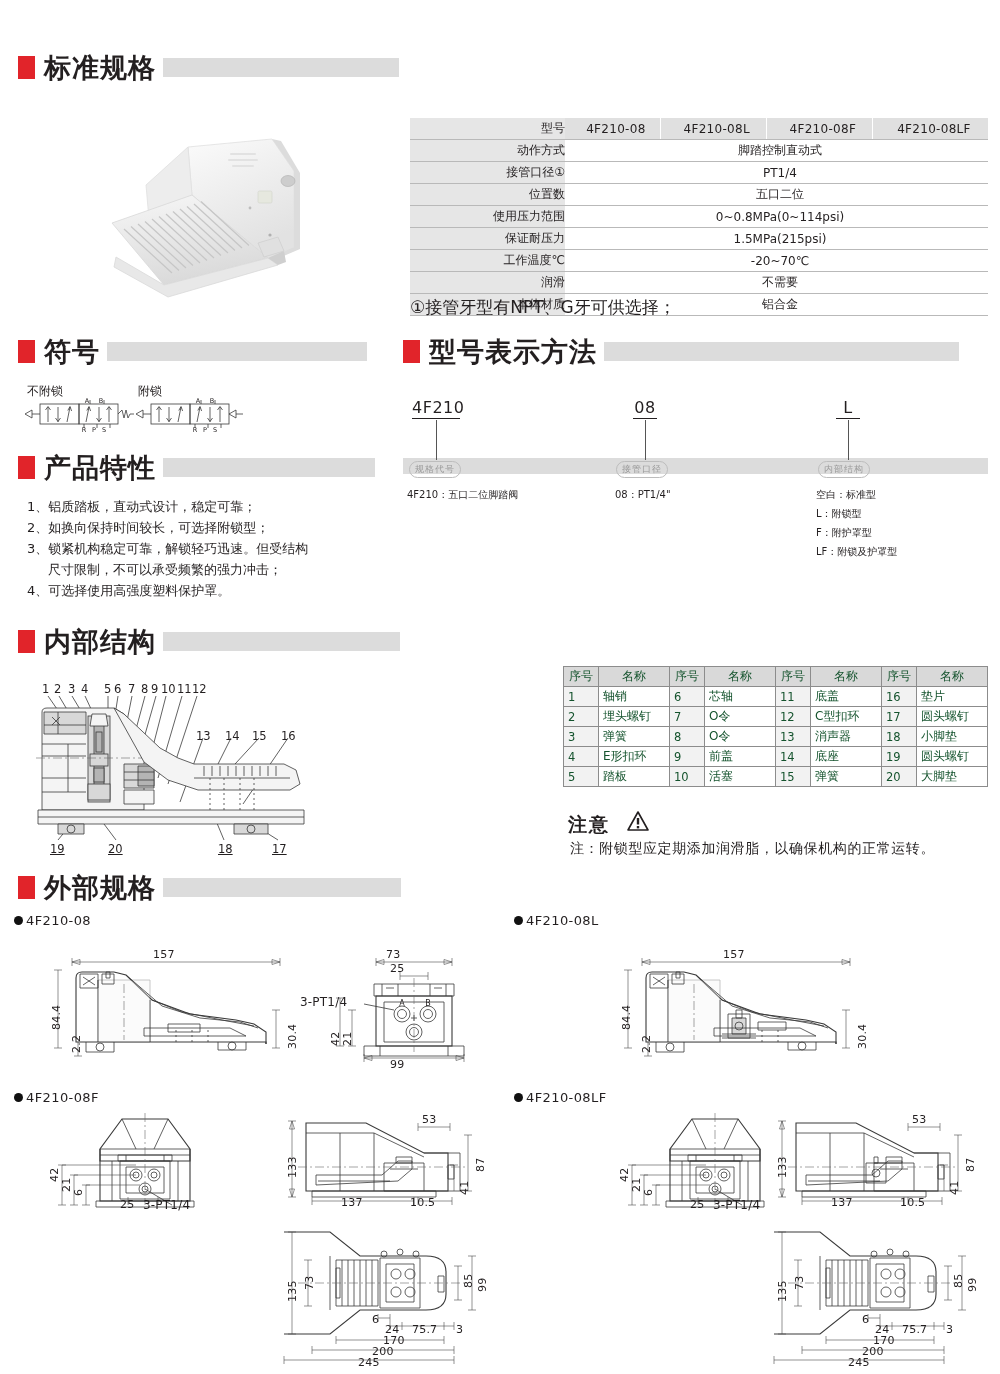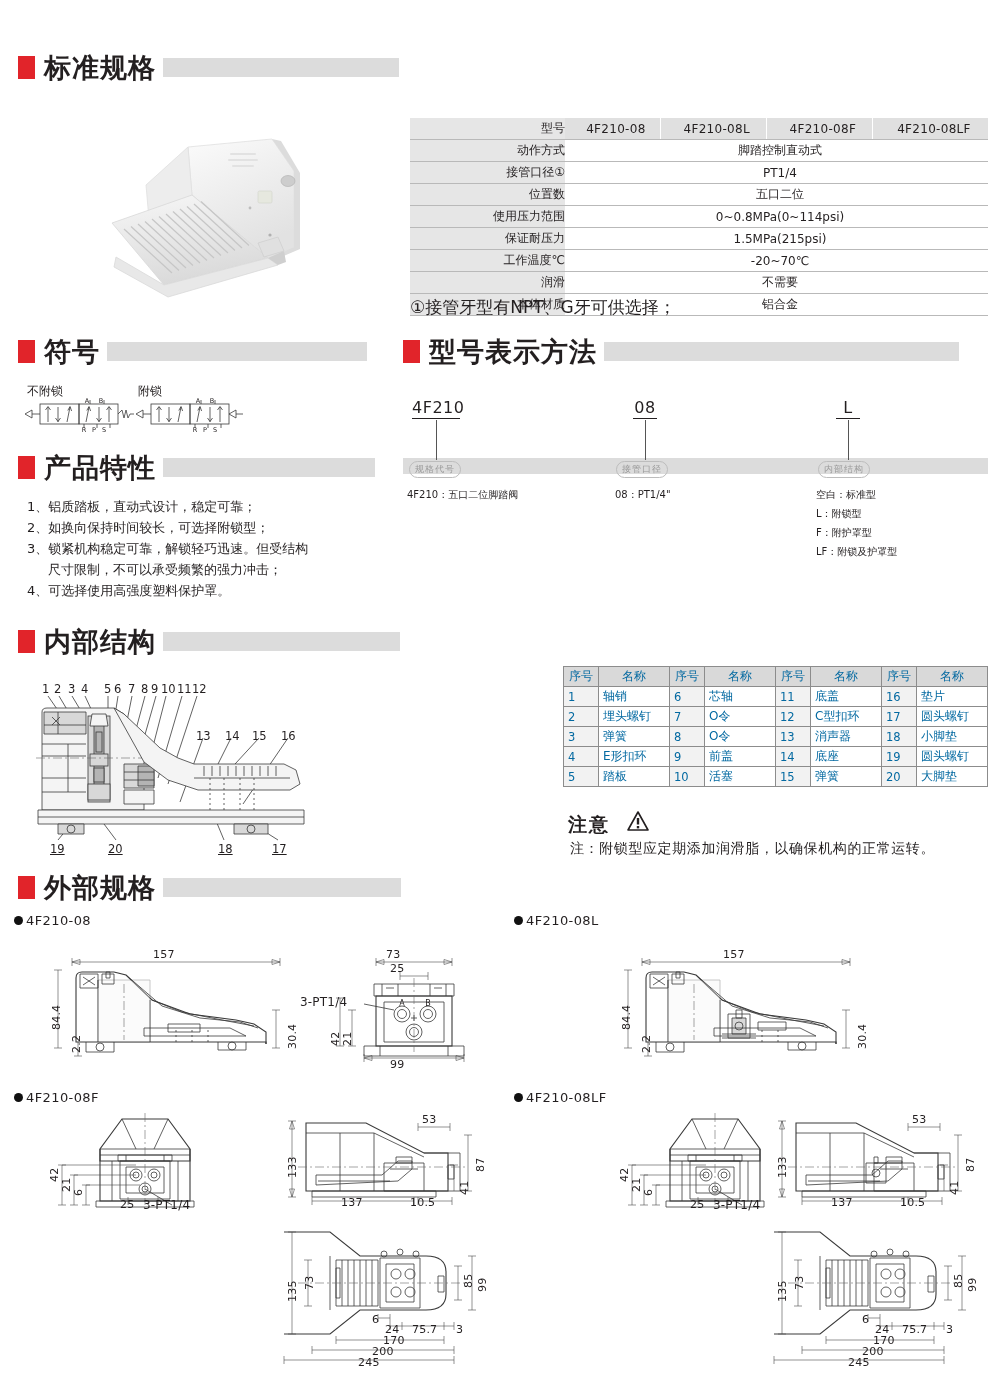--- a/index.html
+++ b/index.html
@@ -52,21 +52,21 @@
     border-radius:9px;padding:1px 5px;white-space:nowrap;letter-spacing:1px;}
   .mc-desc{position:absolute;font-size:10px;line-height:19px;white-space:nowrap;}
 
   
   .sym-label{position:absolute;font-size:12px;white-space:nowrap;}
 
   
   .parts{position:absolute;border-collapse:collapse;font-size:11.5px;}
   .parts td,.parts th{
     border:1px solid #8c8c8c;padding:1px 4px;height:15px;
-    font-weight:normal;white-space:nowrap;color:#0369a1;
+    font-weight:normal;white-space:nowrap;color:#14532d;
   }
   .parts th{background:#d9d9d9;font-size:12px;text-align:center;}
   .parts .num{width:26px;text-align:left;background:#f2f2f2;}
   .parts .nm{width:62px;text-align:left;font-size:12px;}
 
   
   .notice-title{position:absolute;font-size:19px;font-weight:bold;letter-spacing:2px;}
   .notice-body{position:absolute;font-size:14px;letter-spacing:.6px;white-space:nowrap;}
 
   

